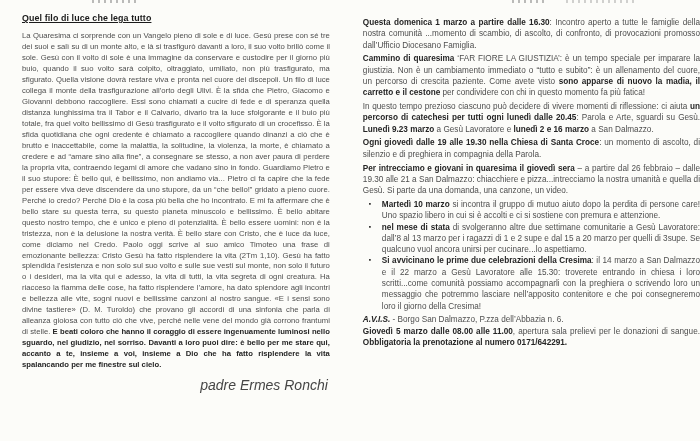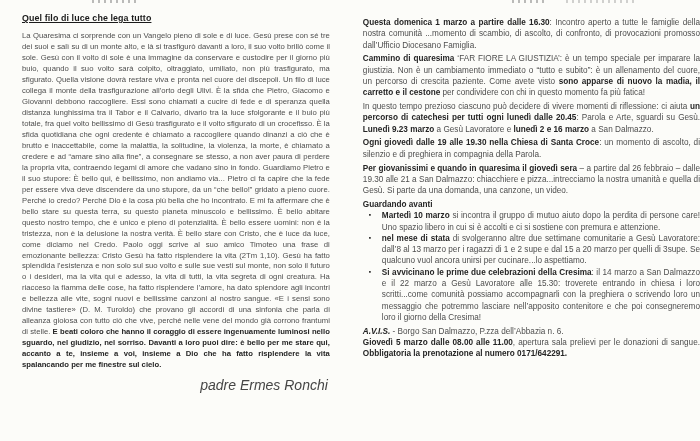--- a/index.html
+++ b/index.html
@@ -63,23 +63,22 @@
     <div class="col col-right">
 
       <p class="para"><strong>Questa domenica 1 marzo a partire dalle 16.30</strong><span>: Incontro aperto a tutte le famiglie della nostra comunità ...momento di scambio, di ascolto, di confronto, di provocazioni promosso dall’Ufficio Diocesano Famiglia.</span></p>
 
       <p class="para"><strong>Cammino di quaresima</strong><span> ‘FAR FIORE LA GIUSTIZIA’: è un tempo speciale per imparare la giustizia. Non è un cambiamento immediato o “tutto e subito”: è un allenamento del cuore, un percorso di crescita paziente. Come avete visto </span><strong>sono apparse di nuovo la madia, il carretto e il cestone</strong><span> per condividere con chi in questo momento fa più fatica!</span></p>
 
       <p class="para"><span>In questo tempo prezioso ciascuno può decidere di vivere momenti di riflessione: ci aiuta </span><strong>un percorso di catechesi per tutti ogni lunedì dalle 20.45</strong><span>: Parola e Arte, sguardi su Gesù. </span><strong>Lunedì 9.23 marzo</strong><span> a Gesù Lavoratore e </span><strong>lunedì 2 e 16 marzo</strong><span> a San Dalmazzo.</span></p>
 
       <p class="para"><strong>Ogni giovedì dalle 19 alle 19.30 nella Chiesa di Santa Croce</strong><span>: un momento di ascolto, di silenzio e di preghiera in compagnia della Parola.</span></p>
 
-      <p class="para"><strong>Per giovanissimi e quando in quaresima il giovedì sera</strong><span> – a partire dal 26 febbraio – dalle 19.30 alle 21 a San Dalmazzo: chiacchiere e pizza...intrecciamo la nostra umanità e quella di Gesù. Si parte da una domanda, una canzone, un video.</span></p>
+      <p class="para"><strong>Per intrecciamo e giovani in quaresima il giovedì sera</strong><span> – a partire dal 26 febbraio – dalle 19.30 alle 21 a San Dalmazzo: chiacchiere e pizza...intrecciamo la nostra umanità e quella di Gesù. Si parte da una domanda, una canzone, un video.</span></p>
 
-      <p class="heading-line">Guardando avanti</p>
 
       <ul class="bullets">
         <li><span class="marker">▪</span><strong>Martedì 10 marzo</strong><span> si incontra il gruppo di mutuo aiuto dopo la perdita di persone care! Uno spazio libero in cui si è accolti e ci si sostiene con premura e attenzione.</span></li>
         <li><span class="marker">▪</span><strong>nel mese di stata</strong><span> di svolgeranno altre due settimane comunitarie a Gesù Lavoratore: dall’8 al 13 marzo per i ragazzi di 1 e 2 supe e dal 15 a 20 marzo per quelli di 3supe. Se qualcuno vuol ancora unirsi per cucinare...lo aspettiamo.</span></li>
         <li><span class="marker">▪</span><strong>Si avvicinano le prime due celebrazioni della Cresima</strong><span>: il 14 marzo a San Dalmazzo e il 22 marzo a Gesù Lavoratore alle 15.30: troverete entrando in chiesa i loro scritti...come comunità possiamo accompagnarli con la preghiera o scrivendo loro un messaggio che potremmo lasciare nell’apposito contenitore e che poi consegneremo loro il giorno della Cresima!</span></li>
       </ul>
 
       <p class="para"><strong class="italic">A.V.I.S.</strong><span> - Borgo San Dalmazzo, P.zza dell’Abbazia n. 6.</span><br><strong>Giovedì 5 marzo dalle 08.00 alle 11.00</strong><span>, apertura sala prelievi per le donazioni di sangue. </span><strong>Obbligatoria la prenotazione al numero 0171/642291.</strong></p>
 
 

